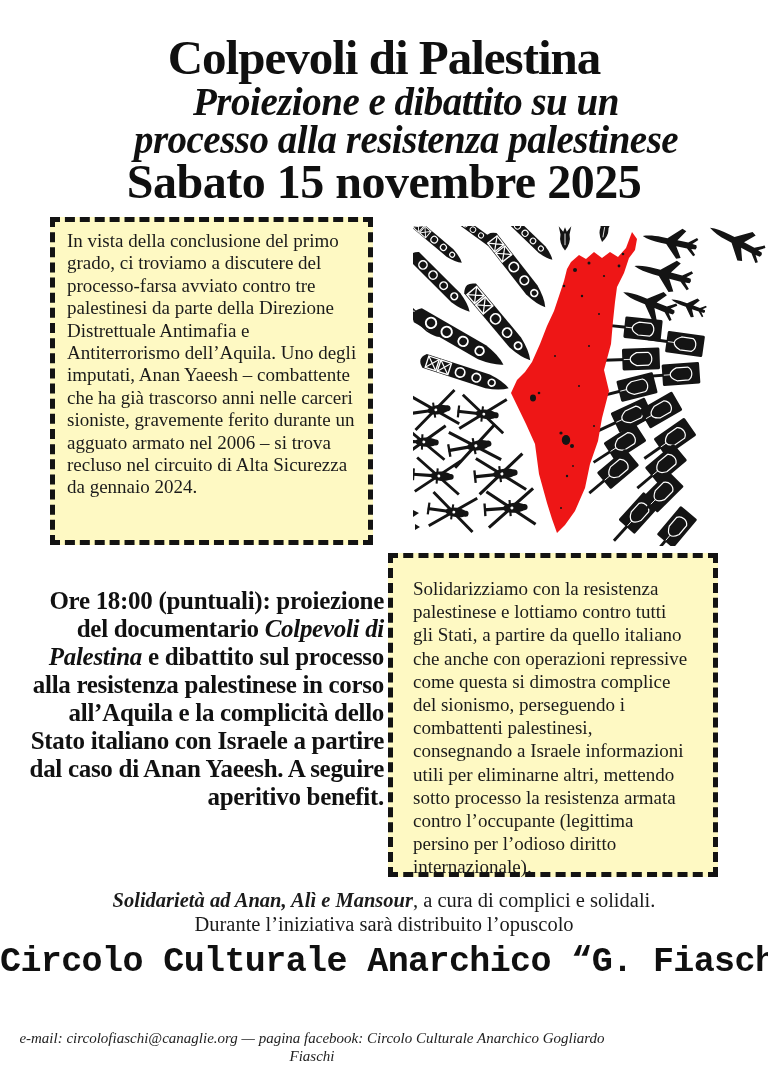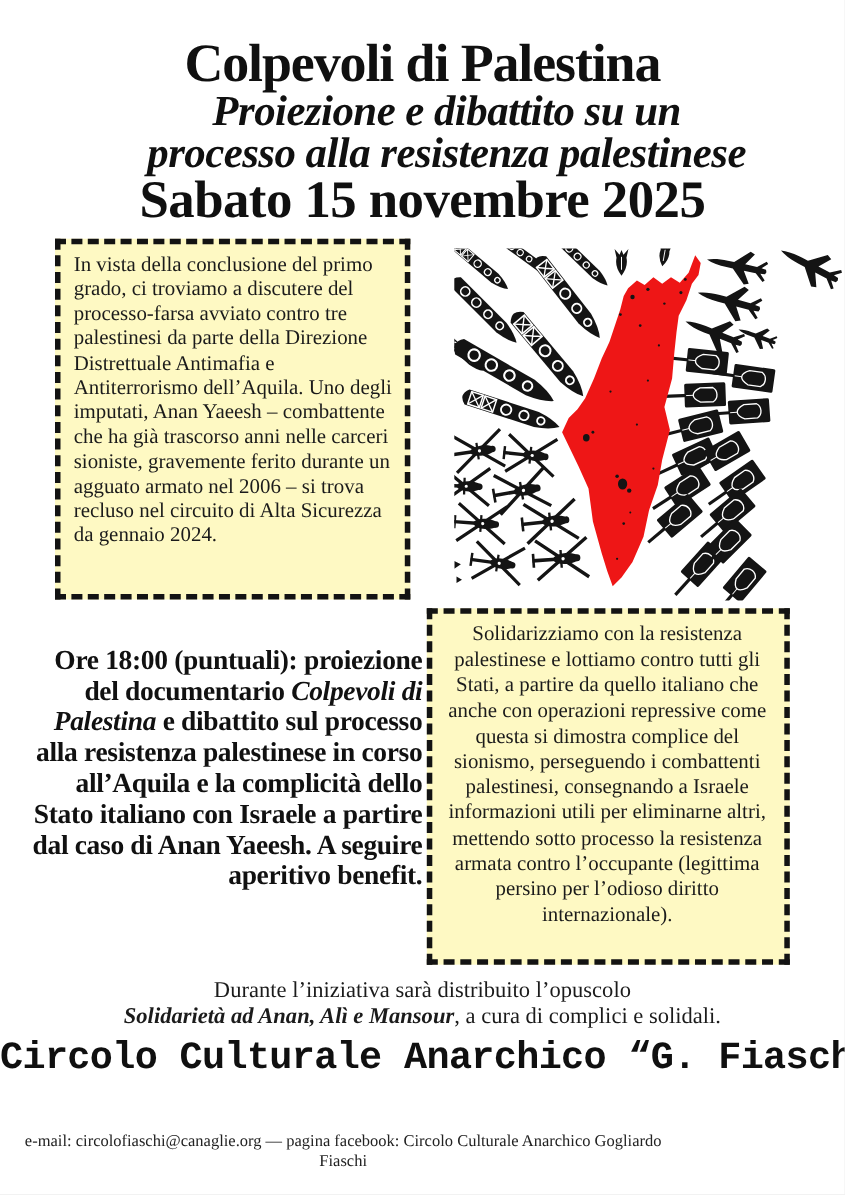--- a/index.html
+++ b/index.html
@@ -12,39 +12,39 @@
   .head { position:absolute; left:0; top:33px; width:768px; text-align:center; color:#101010; }
   .title    { margin:0; font-size:49px; font-weight:700; line-height:50px; letter-spacing:-1px; }
   .subtitle { margin:0; font-size:39px; font-weight:700; font-style:italic; line-height:38px;
               letter-spacing:-0.5px; white-space:pre-line;padding-left:44px; }
   .date     { margin:2px 0 0 0; font-size:48px; font-weight:700; line-height:42px; letter-spacing:-0.5px; }
   
   .dashed { border:5px dashed #131313; box-sizing:border-box; position:absolute; background:#fef9c3; }
   .intro-box { left:50px; top:217px; width:323px; height:328px; padding:8px 8px 6px 12px; }
   .intro-box p { margin:0; font-size:19px; line-height:22.4px; text-align:left; color:#1b1b1b; }
   .solidarity-box { left:388px; top:553px; width:330px; height:324px; padding:7px 10px 6px 8px; }
-  .solidarity-box p { margin:0; font-size:19px; line-height:23.2px; text-align:center; color:#1b1b1b; }
+  .solidarity-box p { margin:12px; font-size:19px; line-height:23.2px; text-align:left; color:#1b1b1b; }
   
   .art { position:absolute; left:413px; top:226px; width:354px; height:320px; margin:0; }
   .art svg { display:block; width:100%; height:100%; }
   
   .program { position:absolute; left:24px; top:559px; width:360px; text-align:right;margin-top:28px; }
   .program p { margin:0; font-weight:700; font-size:25px; line-height:28px; color:#111; letter-spacing:-0.3px; }
   
   .booklet { position:absolute; left:0; top:889px; width:768px; text-align:center; color:#1b1b1b; }
   .booklet p { margin:0; font-size:20.5px; line-height:23.5px; }
   .bi { font-weight:700; font-style:italic; }
   
   .venue { position:absolute; left:0; top:941px; width:768px; text-align:center;
            font-weight:700; color:#101010; letter-spacing:-0.6px; }
   .venue-name { font-size:35px; line-height:42px; white-space:nowrap;font-family:Liberation Mono, monospace; }
   .venue-addr { font-size:35px; line-height:41px; white-space:nowrap; }
   
   .contacts { position:absolute; left:0; top:1029px; width:624px; text-align:center;
-              font-size:15px; line-height:18px; color:#222; }
+              font-style:italic; font-size:15px; line-height:18px; color:#222; }
 </style>
 </head>
 <body>
 
 <div class="poster">
 
   <header class="head">
     <h1 class="title">Colpevoli di Palestina</h1>
     <h2 class="subtitle">Proiezione e dibattito su un
 processo alla resistenza palestinese</h2>
@@ -183,22 +183,22 @@
 
   <section class="program">
     <p><span>Ore 18:00 (puntuali): proiezione del documentario </span><em>Colpevoli di Palestina</em><span> e dibattito sul processo alla resistenza palestinese in corso all’Aquila e la complicità dello Stato italiano con Israele a partire dal caso di Anan Yaeesh. A seguire aperitivo benefit.</span></p>
   </section>
 
   <section class="dashed solidarity-box">
     <p>Solidarizziamo con la resistenza palestinese e lottiamo contro tutti gli Stati, a partire da quello italiano che anche con operazioni repressive come questa si dimostra complice del sionismo, perseguendo i combattenti palestinesi, consegnando a Israele informazioni utili per eliminarne altri, mettendo sotto processo la resistenza armata contro l’occupante (legittima persino per l’odioso diritto internazionale).</p>
   </section>
 
   <section class="booklet">
+    <p><span class="bi">Solidarietà ad Anan, Alì e Mansour</span><span>, a cura di complici e solidali.</span></p>
     <p>Durante l’iniziativa sarà distribuito l’opuscolo</p>
-    <p><span class="bi">Solidarietà ad Anan, Alì e Mansour</span><span>, a cura di complici e solidali.</span></p>
   </section>
 
   <section class="venue">
     <div class="venue-name">Circolo Culturale Anarchico “G. Fiaschi”</div>
   </section>
 
   <footer class="contacts">e-mail: circolofiaschi@canaglie.org — pagina facebook: Circolo Culturale Anarchico Gogliardo Fiaschi</footer>
 
 </div>
 

